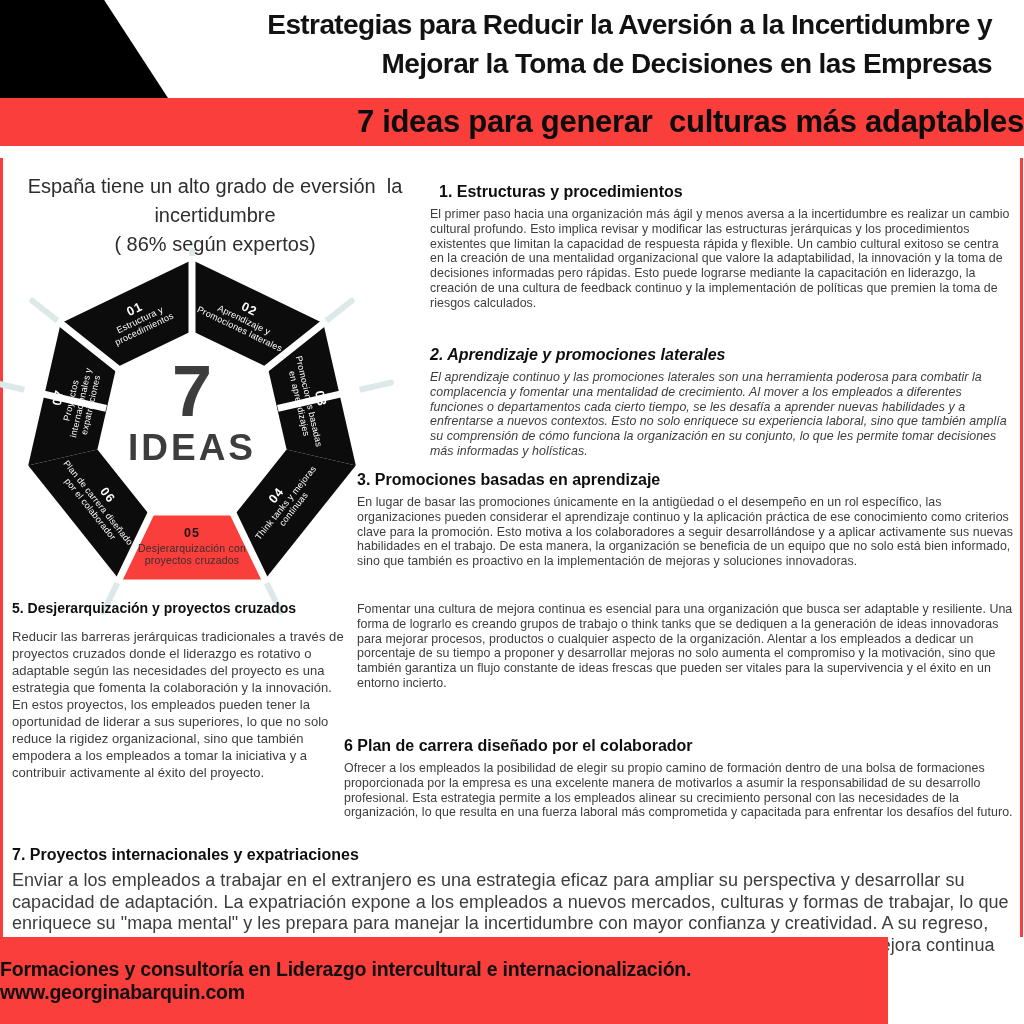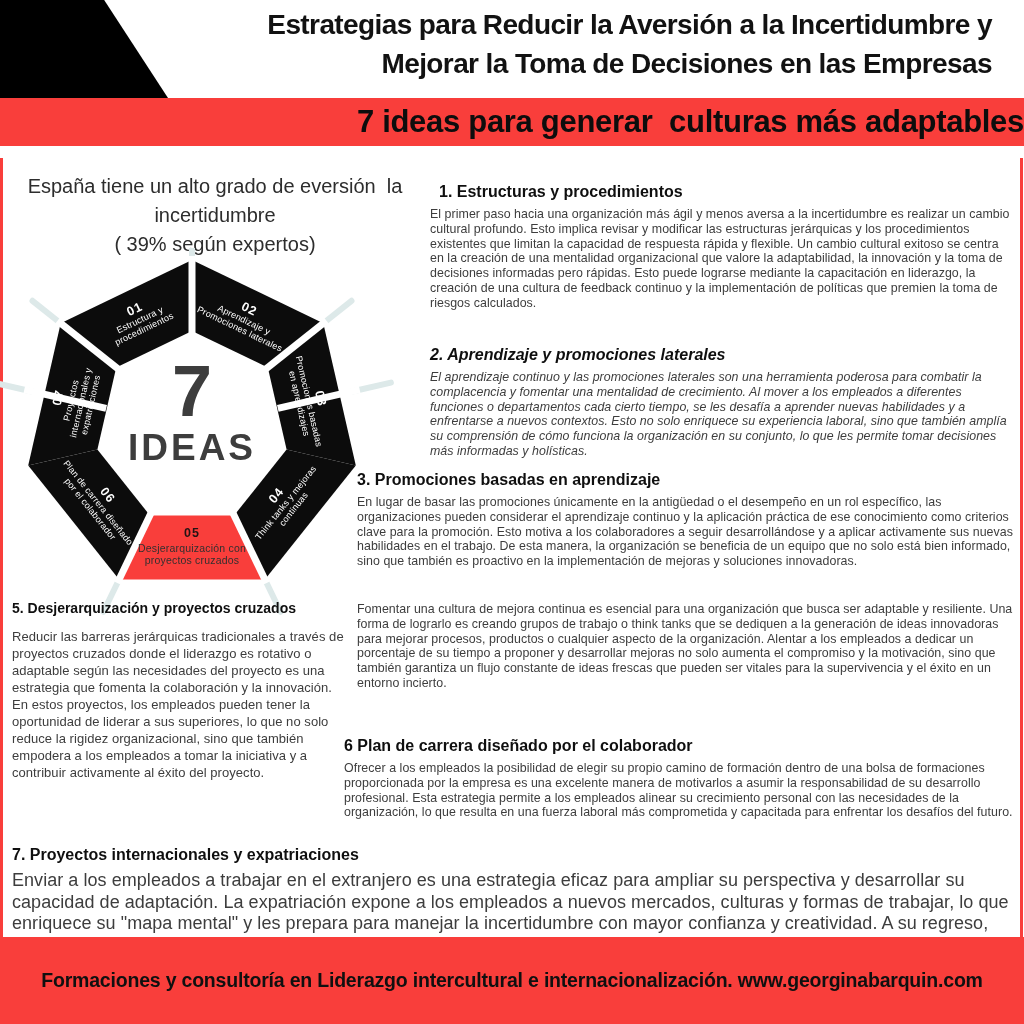--- a/index.html
+++ b/index.html
@@ -46,21 +46,21 @@
   .sec2{left:430px;top:345px;width:584px;font-style:italic;}
   .sec3{left:357px;top:470px;width:658px;}
   .sec4{left:357px;top:602px;width:658px;}
   .sec6{left:344px;top:736px;width:670px;}
   .sec5{left:12px;top:594px;width:336px;}
   .sec5 h2{font-size:14px;line-height:29px;}
   .sec5 p{font-size:13px;line-height:17px;}
   .sec7{left:12px;top:845px;width:1002px;}
   .sec7 p{font-size:18px;line-height:21.5px;}
   
-  .footer{position:absolute;left:0;top:937px;width:1024px;height:87px;background:var(--accent);
+  .footer{position:absolute;left:0;top:937px;width:888px;height:87px;background:var(--accent);
           display:flex;align-items:center;justify-content:center;}
   .footer-text{font-size:19.5px;font-weight:bold;color:#101010;letter-spacing:-0.2px;}
 </style>
 </head>
 <body>
 
 <div class="page">
 
   <div class="wedge"></div>
 
@@ -71,21 +71,21 @@
 
   <div class="banner">
     <span class="banner-text">7 ideas para generar  culturas más adaptables</span>
   </div>
 
   <div class="strip left"></div>
   <div class="strip right"></div>
 
   <p class="intro">España tiene un alto grado de eversión  la
 incertidumbre
-( 39% según expertos)</p>
+( 86% según expertos)</p>
 
   <svg class="diagram" viewBox="0 0 440 382">
 
     <g>
       <line class="ray" x1="202" y1="18" x2="202" y2="-24"></line>
       <line class="ray" x1="328.7" y1="79" x2="361.5" y2="52.8"></line>
       <line class="ray" x1="359.9" y1="144" x2="400.9" y2="134.6"></line>
       <line class="ray" x1="272.3" y1="326" x2="290.5" y2="363.8"></line>
       <line class="ray" x1="131.7" y1="326" x2="113.5" y2="363.8"></line>
       <line class="ray" x1="44.1" y1="144" x2="3.1" y2="134.6"></line>

